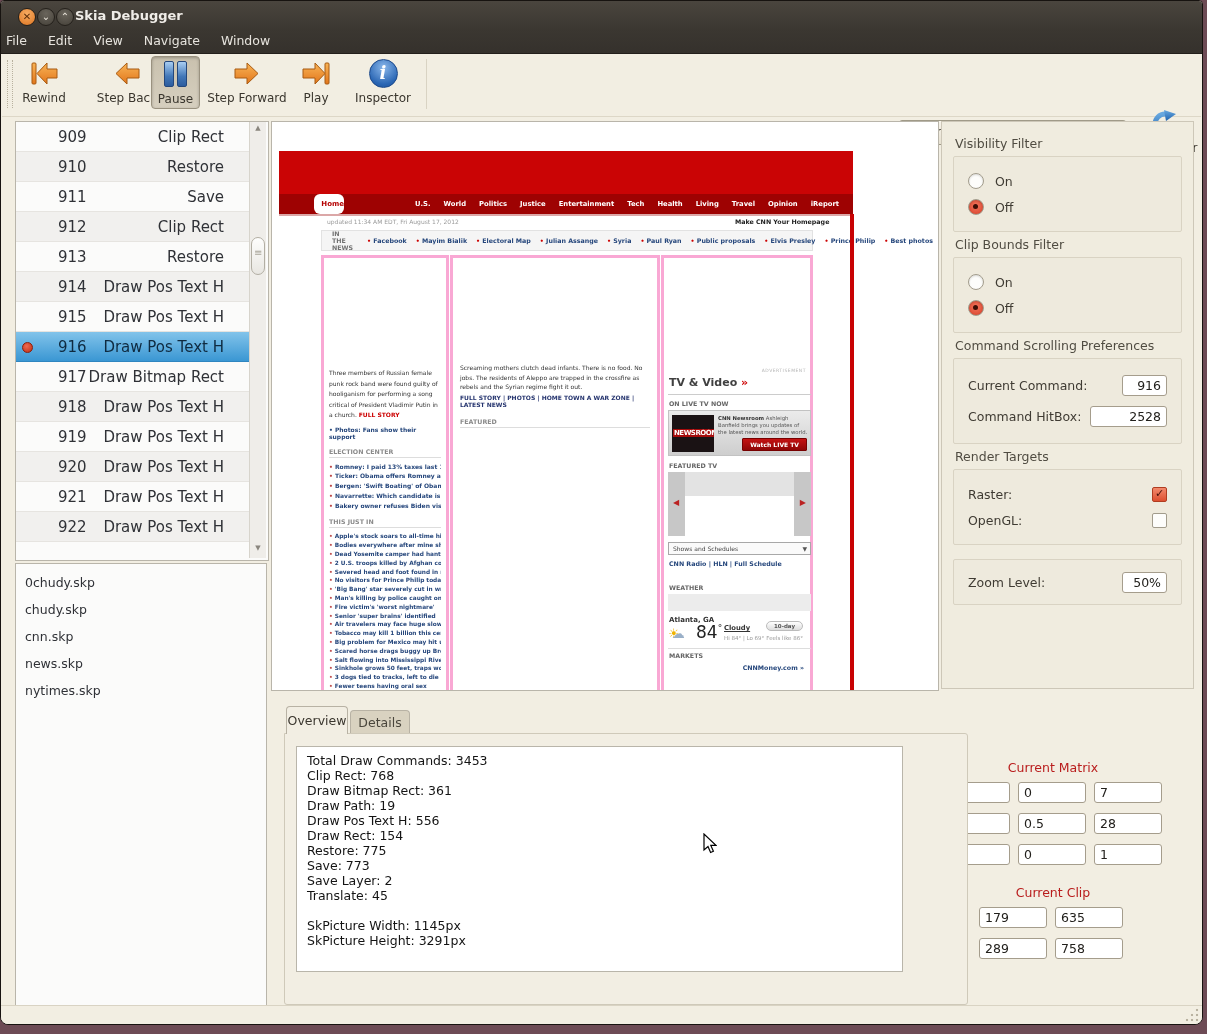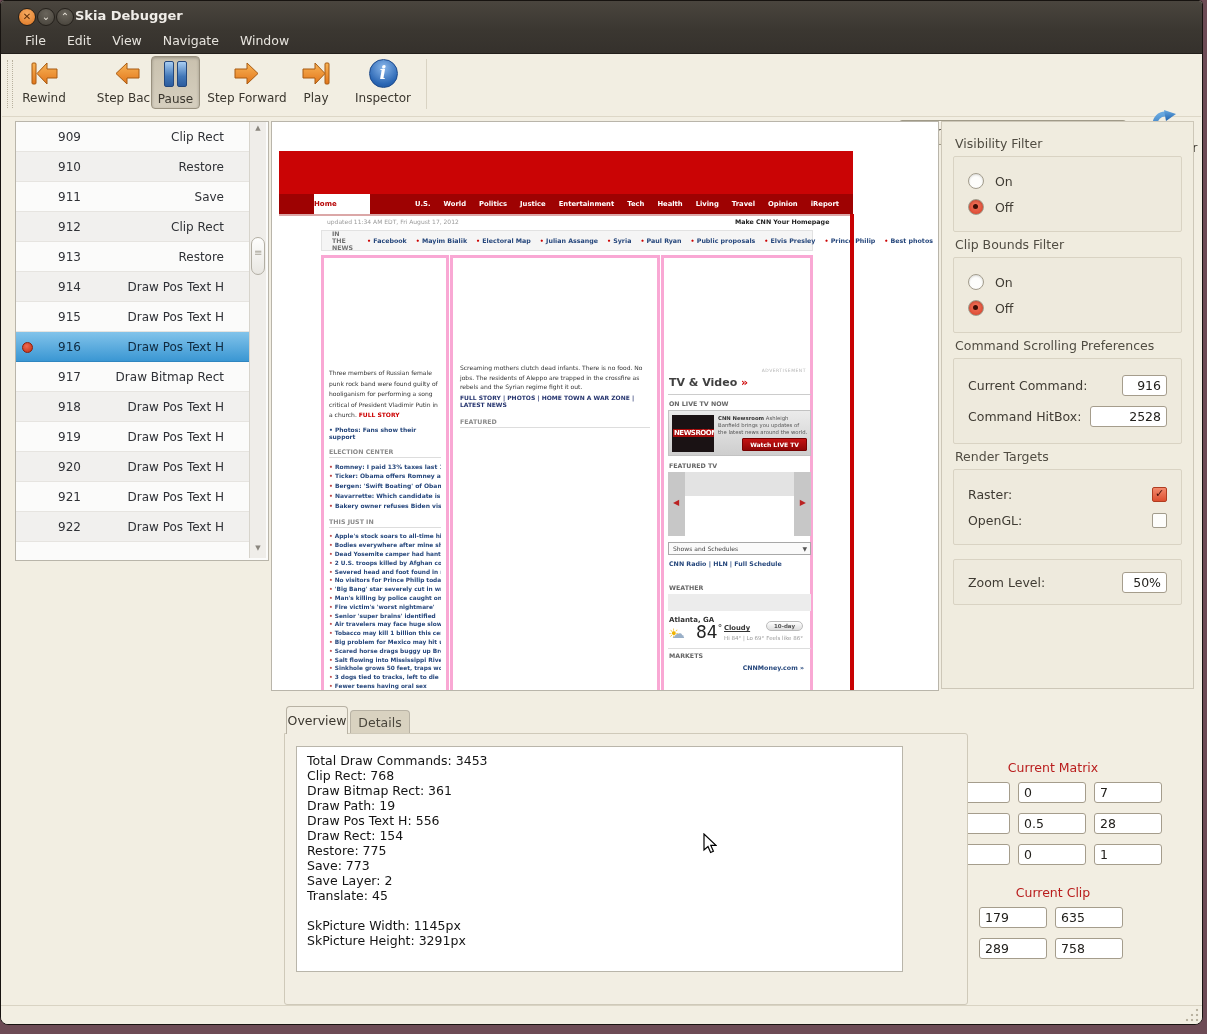--- a/index.html
+++ b/index.html
@@ -9,21 +9,21 @@
   
   .window{position:absolute;left:0;top:0;width:1201px;height:1023px;background:#f2eee2;
           border:1px solid #171310;border-radius:4px 4px 8px 8px;overflow:hidden;}
   .chrome{position:absolute;left:0;top:0;width:100%;height:52px;
           background:linear-gradient(#4a453e,#3b3731 55%,#35312c);border-bottom:1px solid #231f1b;}
   .winbtn{position:absolute;top:7px;width:16px;height:16px;border-radius:50%;
           font-size:10px;line-height:15px;text-align:center;color:#e9e4da;
           background:radial-gradient(circle at 50% 30%,#6a655c,#444038);border:1px solid #24201b;}
   .winbtn.close{background:radial-gradient(circle at 50% 30%,#f6ab61,#dd7623);color:#5a2c08;font-weight:bold;}
   .wtitle{position:absolute;left:74px;top:7px;font-size:13px;font-weight:bold;color:#f0ede8;}
-  .menubar{position:absolute;left:0;top:29px;display:flex;gap:21px;padding-left:24px;text-align:right;}
+  .menubar{position:absolute;left:0;top:29px;display:flex;gap:21px;padding-left:5px;text-align:right;}
   .menuitem{font-size:12.5px;color:#e7e4de;line-height:22px;}
   
   .toolbar{position:absolute;left:1px;top:53px;width:1199px;height:62px;background:#f2eee2;
            border-bottom:1px solid #ddd7c7;}
   .tb-handle{position:absolute;left:5px;top:6px;height:48px;width:4px;
              border-left:1px dotted #b8b19e;border-right:1px dotted #b8b19e;}
   .tbtn{position:absolute;top:2px;text-align:center;color:#3a362e;font-size:12px;}
   .tbtn .ic{height:34px;display:flex;align-items:center;justify-content:center;}
   .tbtn .lb{margin-top:1px;}
   .tbtn.pressed{background:linear-gradient(#c9c1ae,#d6cfbf);border:1px solid #9a9280;border-radius:4px;
@@ -40,42 +40,42 @@
          border-radius:3px 0 0 3px;background:linear-gradient(#f8f4ea,#e7e1d1);
          font-size:12.2px;color:#3a362e;line-height:22px;text-align:center;}
   .combo-arrow{position:absolute;left:1101px;top:66px;width:22px;height:23px;border:1px solid #a09a88;
          border-left:none;border-radius:0 3px 3px 0;background:linear-gradient(#f1ecdf,#ddd6c4);
          text-align:center;font-size:9px;color:#6e6a5e;line-height:23px;}
   .clearf{position:absolute;left:1128px;top:56px;width:70px;text-align:center;font-size:12px;color:#3a362e;}
   
   .cmdlist{position:absolute;left:14px;top:120px;width:252px;height:438px;background:#fbfbfa;
            border:1px solid #b9b5aa;overflow:hidden;}
   .crow{position:relative;height:29px;display:flex;align-items:center;justify-content:space-between;
-        padding:0 26px 0 42px;font-size:12px;color:#2f3136;border-bottom:1px solid #e6e4e0;
+        padding:0 26px 0 42px;font-size:15px;color:#2f3136;border-bottom:1px solid #e6e4e0;
         background:#fbfbfa;width:166px;}
   .crow:nth-child(even){background:#f1f0ee;}
   .crow.selected{background:linear-gradient(#82c3ea,#3a97d3);border-bottom:1px solid #2f86c0;color:#0e2a40;}
   .bp{display:none;position:absolute;left:6px;top:10px;width:9px;height:9px;border-radius:50%;
       background:radial-gradient(circle at 40% 35%,#f06a50,#bc2c12);border:1px solid #8c1d08;}
   .crow.selected .bp{display:block;}
   .vscroll{position:absolute;right:0;top:0;bottom:0;width:16px;background:#efede9;border-left:1px solid #d7d4cc;}
   .varr{position:absolute;left:0;width:16px;height:12px;text-align:center;font-size:7px;color:#8a867e;}
   .vthumb{position:absolute;left:1px;top:115px;width:12px;height:36px;border-radius:7px;
           background:linear-gradient(#fefefd,#e8e6e1);border:1px solid #b2aea3;}
   .vthumb:before{content:"≡";position:absolute;left:2px;top:9px;font-size:10px;color:#a9a59a;}
   .filelist{position:absolute;left:14px;top:562px;width:252px;height:446px;background:#fbfbfa;
             border:1px solid #b9b5aa;padding-top:5px;box-sizing:border-box;}
   .frow{height:27px;line-height:27px;padding-left:9px;font-size:12.5px;color:#2f3136;}
   
   .canvas{position:absolute;left:270px;top:120px;width:666px;height:568px;background:#ffffff;
           border:1px solid #b9b5aa;overflow:hidden;font-family:"DejaVu Sans","Liberation Sans",sans-serif;}
   .cnn-red{position:absolute;left:7px;top:29px;width:574px;height:43px;background:#ca0405;}
   .cnn-nav{position:absolute;left:7px;top:72px;width:574px;height:20px;background:#9e0202;display:flex;align-items:center;}
-  .cnn-hometab{position:absolute;left:42px;top:0;width:56px;height:20px;background:#fff;
-               color:#b50303;font-size:7px;font-weight:bold;text-align:left;line-height:20px;}
+  .cnn-hometab{position:absolute;left:42px;top:0;width:30px;height:20px;background:#fff;
+               color:#b50303;font-size:7px;font-weight:bold;text-align:right;line-height:20px;border-radius:6px;}
   .cnn-navitems{display:flex;gap:13px;margin-left:136px;}
   .cnn-navitems span{font-size:6.8px;font-weight:bold;color:#fff;white-space:nowrap;}
   .cnn-pink{position:absolute;left:7px;top:92px;width:574px;height:2px;background:#dba7a7;}
   .cnn-updated{position:absolute;left:55px;top:96px;font-size:6px;color:#9a9a9a;}
   .cnn-homelink{position:absolute;left:463px;top:96px;font-size:6.3px;font-weight:bold;color:#222;}
   .cnn-newsbar{position:absolute;left:49px;top:108px;width:492px;height:21px;background:#f5f5f5;
                border:1px solid #e2e2e2;display:flex;align-items:center;box-sizing:border-box;}
   .cnn-newsbar .lbl{font-size:6.3px;font-weight:bold;color:#707070;margin:0 14px 0 10px;}
   .cnn-newsbar ul{list-style:none;margin:0;padding:0;display:flex;gap:9px;}
   .cnn-newsbar li{font-size:6.3px;font-weight:bold;color:#26477c;white-space:nowrap;}
@@ -378,20 +378,28 @@
       </div>
     </div>
   <div class="abs" style="left:249px;top:121px;width:16px;height:436px;">
     <div class="vscroll">
       <div class="varr" style="top:2px;">▲</div>
       <div class="vthumb"></div>
       <div class="varr" style="bottom:2px;">▼</div>
     </div>
   </div>
 
+  <div class="filelist">
+
+  <div class="frow">0chudy.skp</div>
+        <div class="frow">chudy.skp</div>
+        <div class="frow">cnn.skp</div>
+        <div class="frow">news.skp</div>
+        <div class="frow">nytimes.skp</div>
+      </div>
 
   <div class="canvas">
     <div class="cnn-red"></div>
     <div class="cnn-nav">
       <div class="cnn-navitems">
 
       <span>U.S.</span>
             <span>World</span>
             <span>Politics</span>
             <span>Justice</span>

